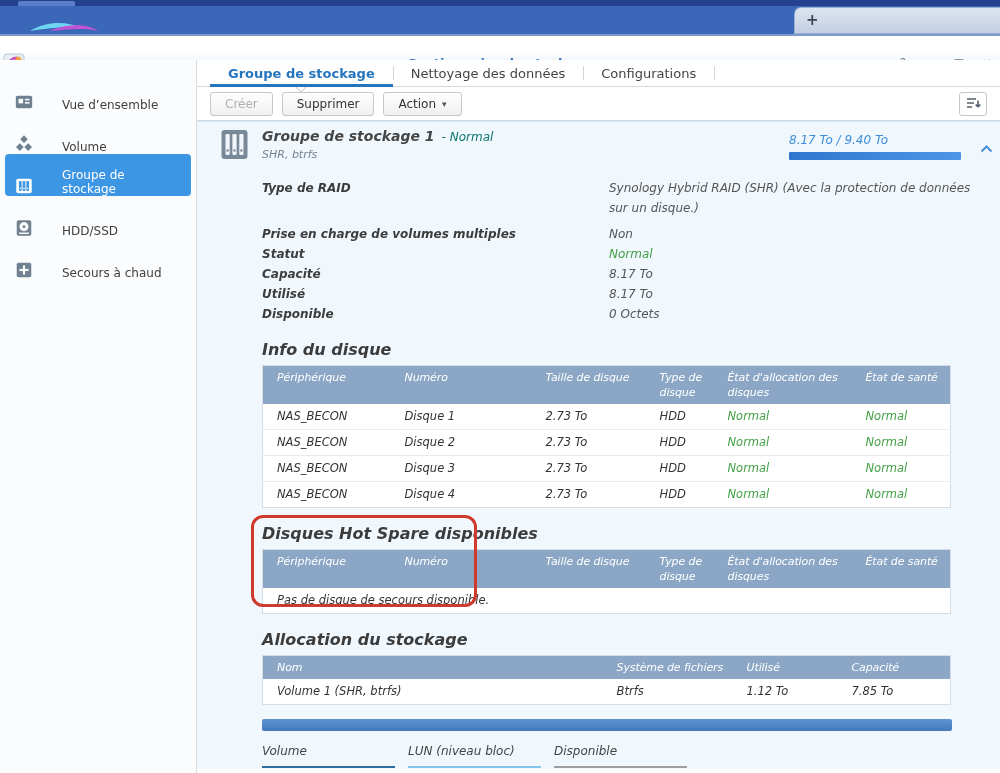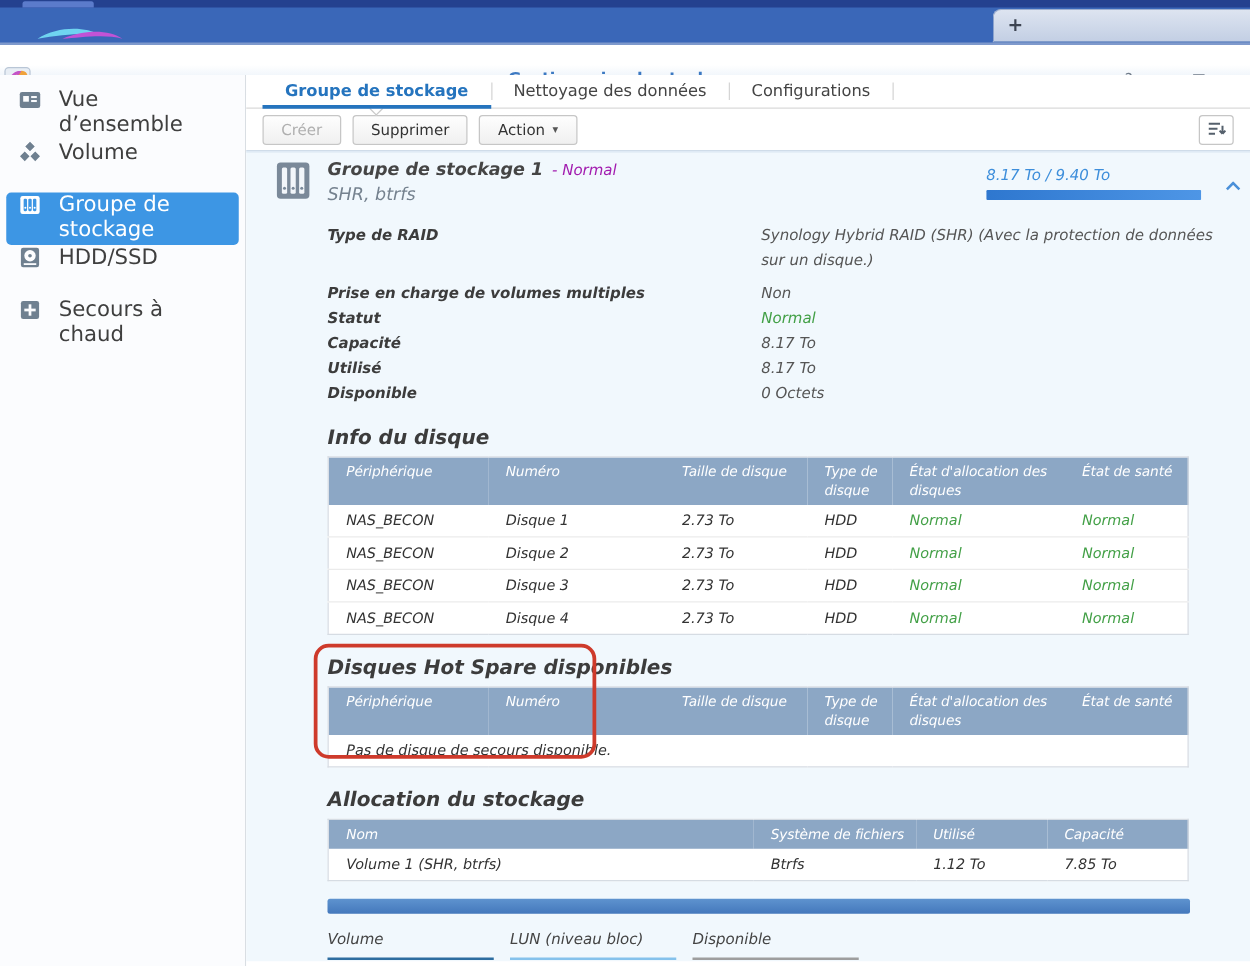--- a/index.html
+++ b/index.html
@@ -23,21 +23,21 @@
   .app-icon { position:absolute; left:3px; top:1px; }
   .titlebar-title { position:absolute; left:0; right:0; top:4px; text-align:center; font-size:13px; font-weight:bold; color:#3c79c2; }
   .win-controls { position:absolute; right:6px; top:4px; display:flex; gap:14px; }
   .win-btn { font-size:12px; color:#707c8a; width:14px; text-align:center; cursor:default; }
 
   
   .main { position:absolute; top:60px; left:0; right:0; bottom:0; display:flex; }
 
   
   .sidebar { width:197px; background:#fbfcfe; border-right:1px solid #d9dee3; padding-top:10px; flex-shrink:0; }
-  .side-item { --bg:#fbfcfe; height:42px; margin:0 5px; padding:0 9px; border-radius:4px; display:flex; align-items:flex-start; gap:13px; font-size:17px; color:#3f3f3f; }
+  .side-item { --bg:#fbfcfe; height:42px; margin:0 5px; padding:0 9px; border-radius:4px; display:flex; align-items:flex-end; gap:28px; font-size:12px; color:#3f3f3f; }
   .side-item.selected { --bg:#3d96e4; background:#3d96e4; color:#fff; }
   .side-item .icon { color:#6f8090; display:flex; }
   .side-item.selected .icon { color:#fff; }
 
   
   .content { flex:1; position:relative; background:#fff; }
   .tabstrip { position:absolute; top:0; left:0; right:0; height:27px; background:#fff; border-bottom:1px solid #dadada; display:flex; padding-left:13px; z-index:3; }
   .tab { position:relative; padding:0 18px; display:flex; align-items:center; font-size:13px; color:#444; }
   .tab + .tab::before, .tab-endsep::before { content:''; position:absolute; left:0; top:6px; bottom:6px; width:1px; background:#d5d5d5; }
   .tab-endsep { position:relative; width:1px; }
@@ -52,22 +52,22 @@
   .sort-btn { margin-left:auto; width:28px; height:24px; border:1px solid #c6c6c6; border-radius:3px; background:#fff; display:flex; align-items:center; justify-content:center; }
 
   
   .body { position:absolute; top:61px; left:0; right:0; bottom:4px; background:#f1f8fd; border-top:1px solid #d9e6f2; overflow:hidden; padding-top:6px;font-style:italic; }
 
   .pool-header { position:relative; height:42px; }
   .pool-icon { position:absolute; left:24px; top:1px; }
   .pool-title-block { position:absolute; left:65px; top:0; }
   .pool-title-line { display:flex; align-items:baseline; gap:7px; }
   .pool-title { font-size:14px; font-weight:bold; color:#454545; }
-  .pool-status { font-size:12px; color:#a21caf; }
-  .pool-subtitle { font-size:14px; color:#75828f; margin-top:4px; }
+  .pool-status { font-size:12px; color:#0f766e; }
+  .pool-subtitle { font-size:11px; color:#75828f; margin-top:4px; }
   .pool-capacity { position:absolute; left:592px; top:5px; width:172px; }
   .capacity-text { font-size:12px; color:#3d8edb; }
   .progress-track { margin-top:5px; height:8px; background:#cfe0ef; border-radius:1px; overflow:hidden; }
   .progress-fill { height:100%; background:linear-gradient(90deg,#2e77cf,#4e96e6); }
   .collapse-chevron { position:absolute; right:7px; top:17px; }
 
   
   .details { margin-left:65px; padding-top:8px; width:712px; }
   .drow { display:flex; line-height:20px; }
   .drow.first { margin-bottom:6px; }

